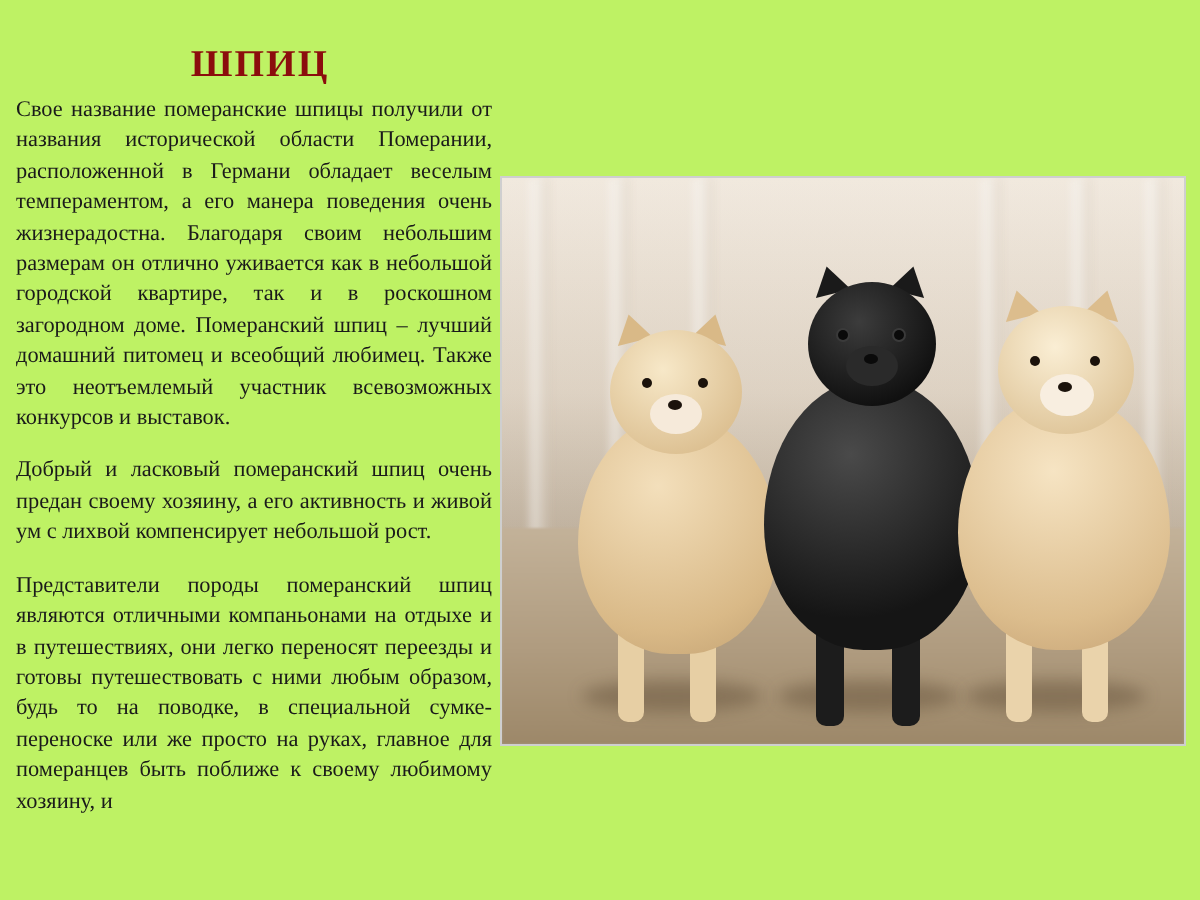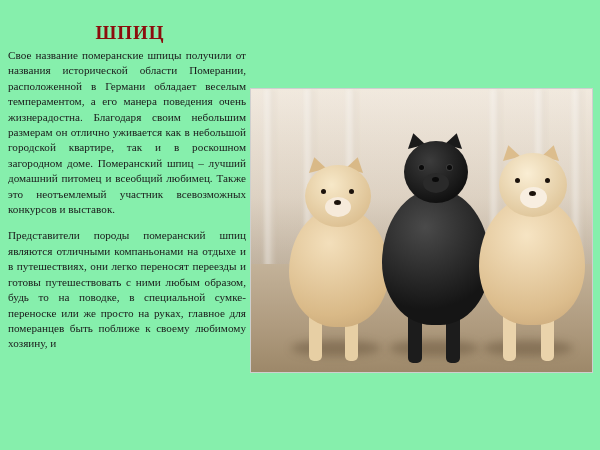--- a/index.html
+++ b/index.html
@@ -11,21 +11,21 @@
     width: 600px;
     height: 450px;
     overflow: hidden;
     font-family: "Liberation Serif", serif;
     color: #111111;
   }
   .page {
     position: relative;
     width: 600px;
     height: 450px;
-    background: #86efac;
+    background: #bef264;
   }
   .title {
     position: absolute;
     left: 0;
     top: 22px;
     width: 260px;
     text-align: center;
     font-family: "Liberation Serif", serif;
     font-weight: bold;
     font-size: 19px;
@@ -147,20 +147,21 @@
 </style>
 </head>
 <body>
 
 <div class="page">
 
   <div class="title">ШПИЦ</div>
 
   <div class="text-col">
     <p>Свое название померанские шпицы получили от названия исторической области Померании, расположенной в Германи обладает веселым темпераментом, а его манера поведения очень жизнерадостна. Благодаря своим небольшим размерам он отлично уживается как в небольшой городской квартире, так и в роскошном загородном доме. Померанский шпиц – лучший домашний питомец и всеобщий любимец. Также это неотъемлемый участник всевозможных конкурсов и выставок.</p>
+    <p>Добрый и ласковый померанский шпиц очень предан своему хозяину, а его активность и живой ум с лихвой компенсирует небольшой рост.</p>
     <p>Представители породы померанский шпиц являются отличными компаньонами на отдыхе и в путешествиях, они легко переносят переезды и готовы путешествовать с ними любым образом, будь то на поводке, в специальной сумке-переноске или же просто на руках, главное для померанцев быть поближе к своему любимому хозяину, и</p>
   </div>
 
   <div class="photo">
     <div class="photo-inner">
 
       <div class="rail" style="left:14px;"></div>
       <div class="rail" style="left:54px;"></div>
       <div class="rail" style="left:96px;"></div>
       <div class="rail" style="left:240px;"></div>

